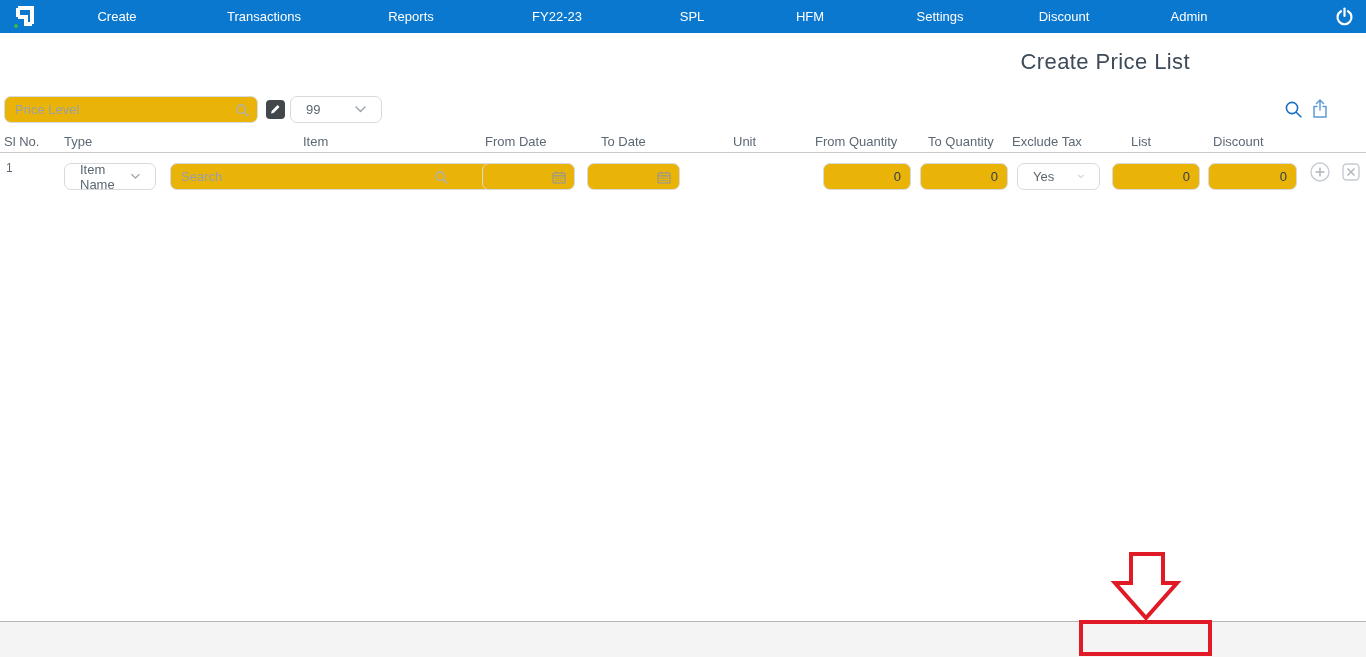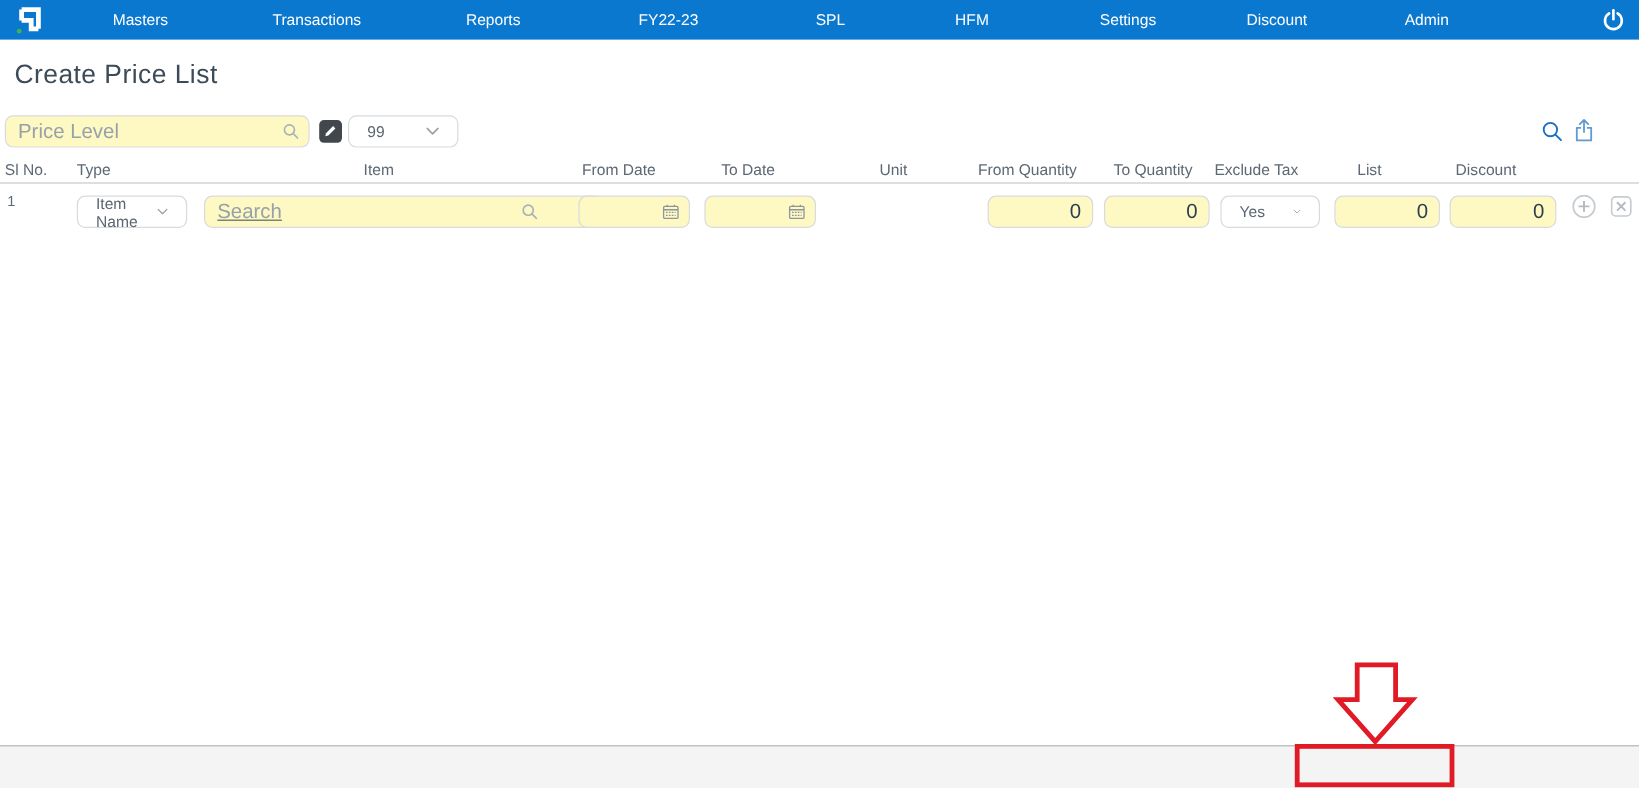--- a/index.html
+++ b/index.html
@@ -10,26 +10,26 @@
   
   .navbar { position:absolute; left:0; top:0; width:1366px; height:33px; background:#0b78d0; }
   .logo { position:absolute; left:11px; top:4px; width:28px; height:26px; cursor:pointer; }
   .nav-item { position:absolute; top:0; height:33px; display:flex; align-items:center;
     transform:translateX(-50%); color:#fff; font-size:13px; cursor:pointer; white-space:nowrap; }
   .ni-0{left:117px}.ni-1{left:264px}.ni-2{left:411px}.ni-3{left:557px}.ni-4{left:692px}
   .ni-5{left:810px}.ni-6{left:940px}.ni-7{left:1064px}.ni-8{left:1189px}
   .power { position:absolute; right:12px; top:7px; width:19px; height:19px; cursor:pointer; }
 
   
-  .title { position:absolute; left:12px; top:49px; width:1190px; text-align:left;
+  .title { position:absolute; left:0; top:49px; width:1190px; text-align:right;
     font-size:22px; font-weight:400; color:#3d4a57; letter-spacing:.4px; }
 
   
-  .inputbox { border:1px solid #d8dbde; border-radius:7px; background:#fef9c3; height:27px;
-    font-size:17px; color:#5b6670; outline:none; font-family:"Liberation Sans",sans-serif; }
+  .inputbox { border:1px solid #d8dbde; border-radius:7px; background:#eab308; height:27px;
+    font-size:13px; color:#5b6670; outline:none; font-family:"Liberation Sans",sans-serif; }
   input.inputbox::placeholder { color:#98a1aa; opacity:1; }
   .price-level-wrap { position:absolute; left:4px; top:96px; width:254px; height:27px; }
   .price-level-wrap input { width:254px; height:27px; padding:0 30px 0 10px; }
   .in-icon { position:absolute; right:9px; top:7px; pointer-events:none; }
   .edit-btn { position:absolute; left:266px; top:100px; width:19px; height:19px;
     background:#42474c; border-radius:4px; display:flex; align-items:center;
     justify-content:center; cursor:pointer; }
   .selectbox { border:1px solid #d8dbde; border-radius:7px; background:#fff; height:27px;
     display:flex; align-items:center; justify-content:space-between; padding:0 15px;
     font-size:13px; color:#5b6670; cursor:pointer; }
@@ -42,21 +42,21 @@
   .gh-sl{left:4px}.gh-type{left:64px}.gh-item{left:303px}.gh-fdate{left:485px}
   .gh-tdate{left:601px}.gh-unit{left:733px}.gh-fqty{left:815px}.gh-tqty{left:928px}
   .gh-extax{left:1012px}.gh-rate{left:1131px}.gh-disc{left:1213px}
   .gh-line { position:absolute; left:0; top:152px; width:1366px; height:0;
     border-top:1px solid #c9c9c9; }
 
   
   .row-sl { position:absolute; left:6px; top:161px; font-size:12px; color:#5c6874; }
   .type-select { position:absolute; left:64px; top:163px; width:92px; }
   .item-search-wrap { position:absolute; left:170px; top:163px; width:287px; height:27px; }
-  .item-search-wrap input { width:333px; height:27px; padding:0 30px 0 10px;text-decoration:underline; }
+  .item-search-wrap input { width:333px; height:27px; padding:0 30px 0 10px; }
   .date-wrap { position:absolute; top:163px; width:93px; height:27px; }
   .dw-from{left:482px}.dw-to{left:587px}
   .date-wrap input { width:93px; height:27px; padding:0 26px 0 8px; }
   .num-input { position:absolute; top:163px; height:27px; text-align:right;
     padding:0 9px; color:#2c3f52; }
   .nq-from{left:823px;width:88px}.nq-to{left:920px;width:88px}
   .nq-rate{left:1112px;width:88px}.nq-disc{left:1208px;width:89px}
   .tax-select { position:absolute; left:1017px; top:163px; width:83px;gap:24px; }
   .add-row-btn { position:absolute; left:1310px; top:162px; width:20px; height:20px; cursor:pointer; }
   .del-row-btn { position:absolute; left:1342px; top:163px; width:18px; height:18px; cursor:pointer; }
@@ -75,21 +75,21 @@
 
 <div class="screen">
 
   <header class="navbar">
     <div class="logo">
       <svg width="28" height="26" viewBox="0 0 28 26">
         <path d="M7,4 H21 V20 M7,4 V13 M7,13 H15 V20 H21" fill="none" stroke="#ffffff" stroke-width="4"></path>
         <circle cx="5" cy="22" r="2" fill="#3db54b"></circle>
       </svg>
     </div>
-    <div class="nav-item ni-0">Masters</div>
+    <div class="nav-item ni-0">Create</div>
     <div class="nav-item ni-1">Transactions</div>
     <div class="nav-item ni-2">Reports</div>
     <div class="nav-item ni-3">FY22-23</div>
     <div class="nav-item ni-4">SPL</div>
     <div class="nav-item ni-5">HFM</div>
     <div class="nav-item ni-6">Settings</div>
     <div class="nav-item ni-7">Discount</div>
     <div class="nav-item ni-8">Admin</div>
     <div class="power">
       <svg width="19" height="19" viewBox="0 0 19 19">

